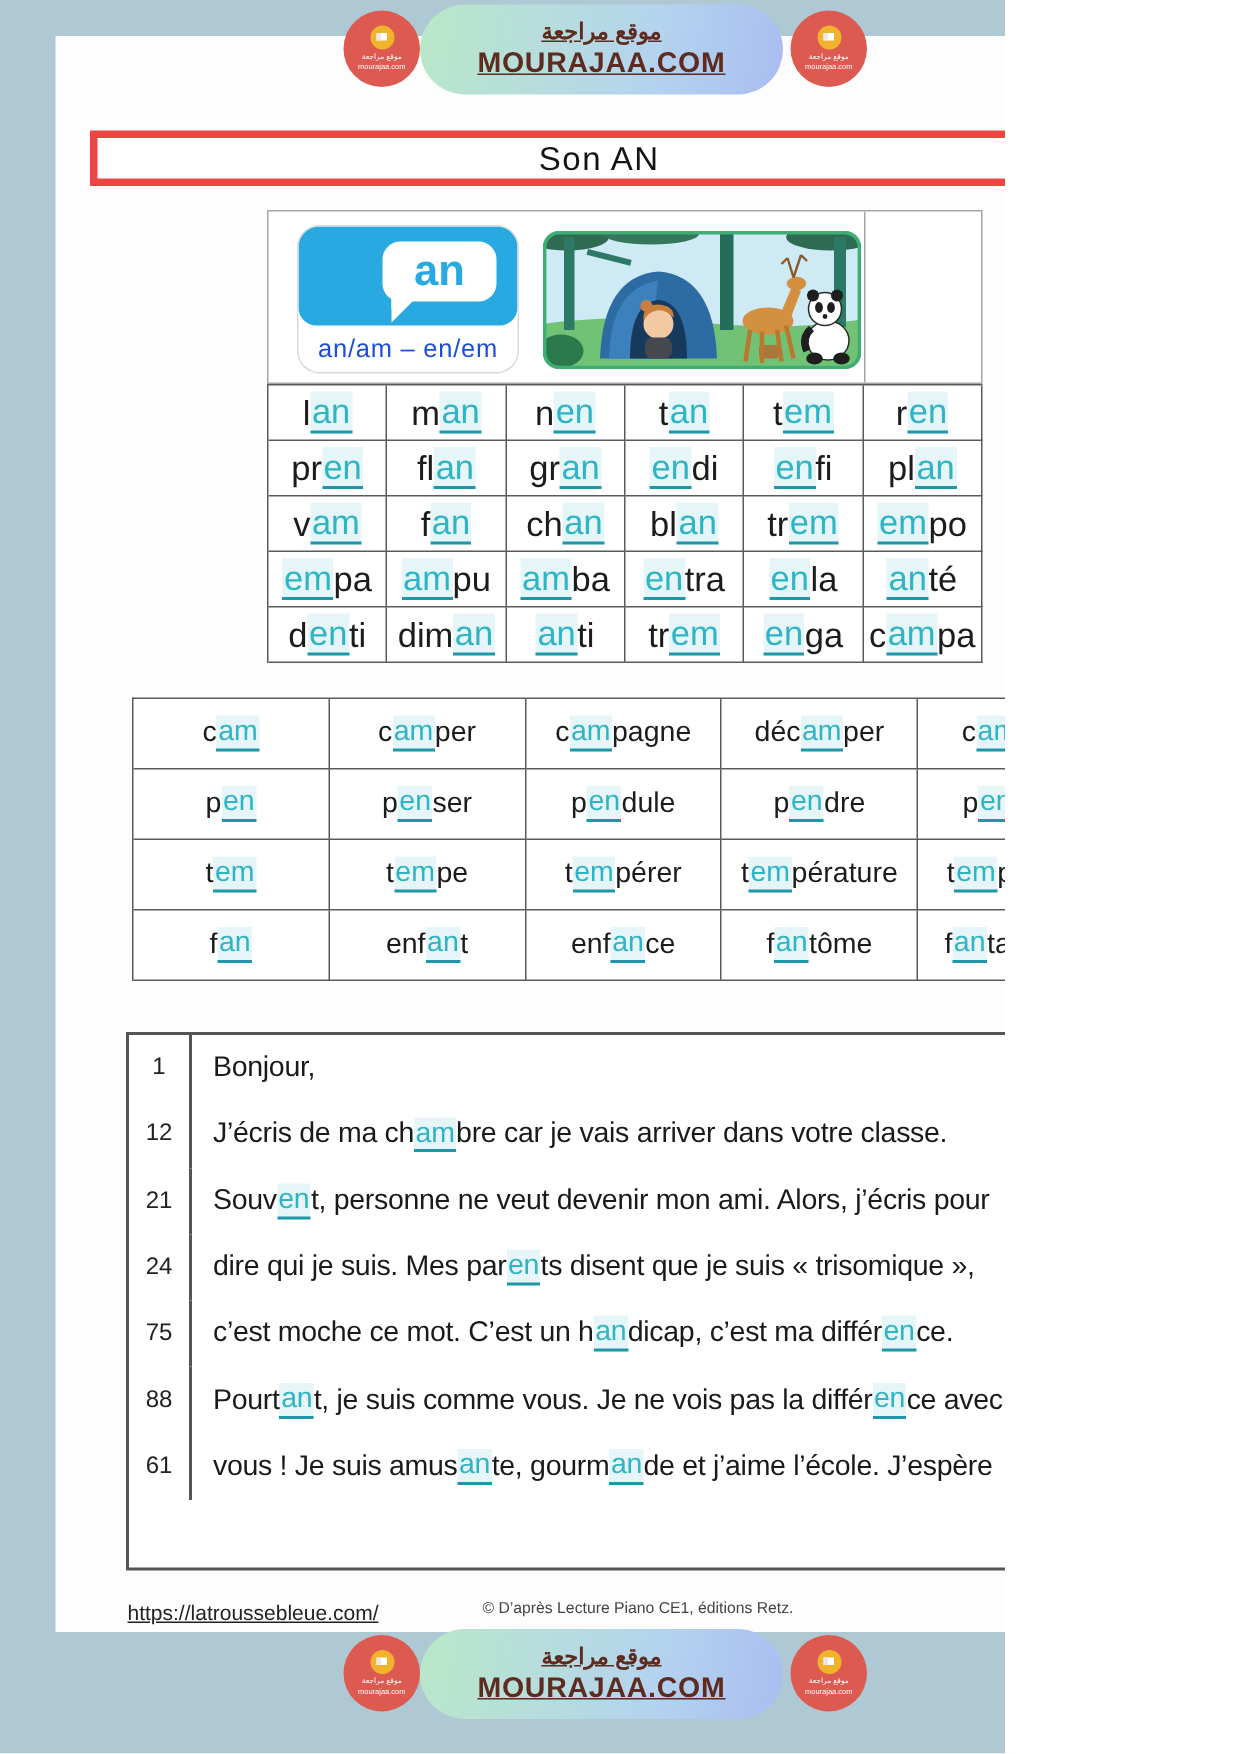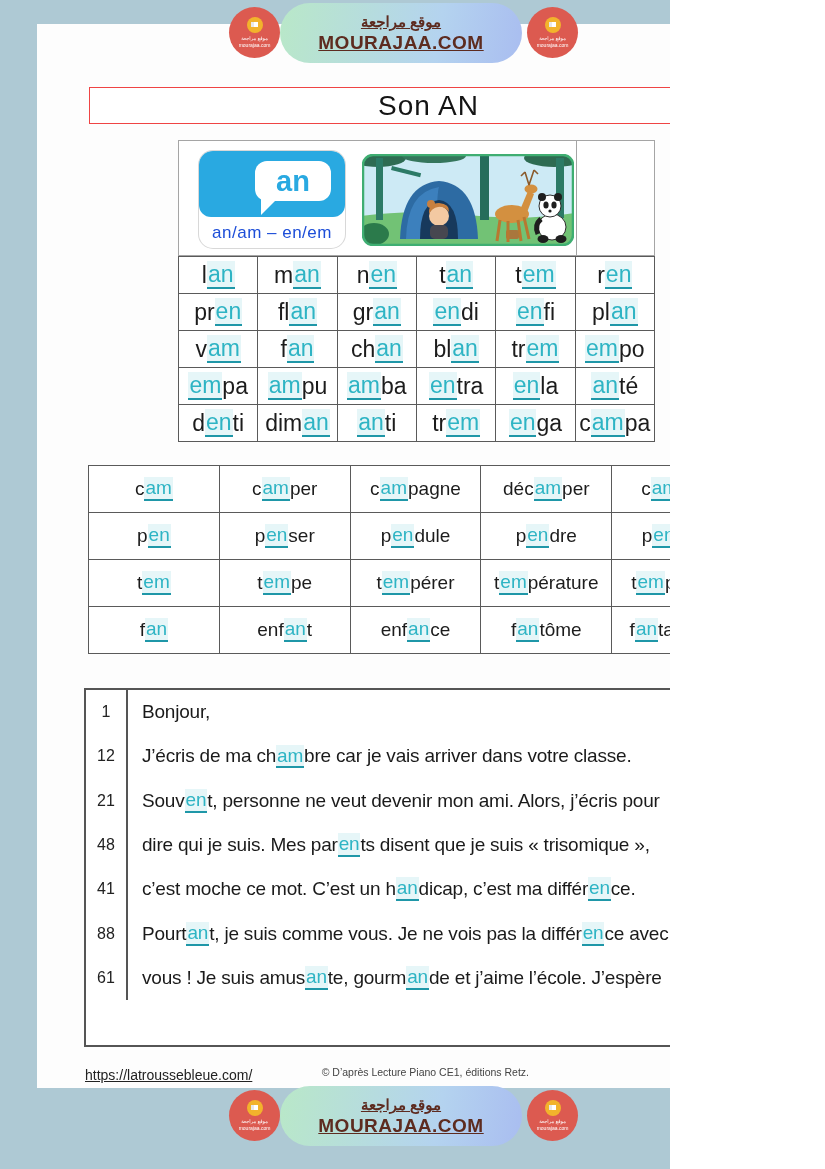--- a/index.html
+++ b/index.html
@@ -31,24 +31,24 @@
   }
   .badge.left { left: 229px; }
   .badge.right { left: 527px; }
   .badge .yc { width: 16px; height: 16px; border-radius: 50%; background: #f2b32c;
     display: flex; align-items: center; justify-content: center; margin-bottom: 2px; }
   .badge .yc span { display: block; width: 7px; height: 5px; background: #fff; border-left: 3px solid #e8e8e8; }
   .badge .t { font-size: 5px; color: #ffffff; line-height: 1.4; text-align: center; }
 
   
   .title-box {
-    position: absolute; left: 89px; top: 87px; width: 679px; height: 37px;
-    border: 1px solid #ef4444; background: #fff;
+    position: absolute; left: 60px; top: 87px; width: 679px; height: 37px;
+    border: 5px solid #ef4444; background: #fff;
     display: flex; align-items: center; justify-content: center;
-    font-size: 28px; color: #141414; letter-spacing: 1px;
+    font-size: 22px; color: #141414; letter-spacing: 1px;
   }
 
   
   .intro-block {
     position: absolute; left: 178px; top: 140px; width: 477px; height: 116px;
     border: 1px solid #a5a5a5; background: #fff;
   }
   .intro-divider { position: absolute; left: 397px; top: 0; height: 100%; border-left: 1px solid #a5a5a5; }
   .sound-card {
     position: absolute; left: 20px; top: 10px; width: 146px; height: 97px;
@@ -276,25 +276,25 @@
       </div>
       <div class="rline">
         <div class="rnum">12</div>
         <div class="rtext">J’écris de ma ch<span class="hl">am</span>bre car je vais arriver dans votre classe.</div>
       </div>
       <div class="rline">
         <div class="rnum">21</div>
         <div class="rtext">Souv<span class="hl">en</span>t, personne ne veut devenir mon ami. Alors, j’écris pour</div>
       </div>
       <div class="rline">
-        <div class="rnum">48</div>
+        <div class="rnum">24</div>
         <div class="rtext">dire qui je suis. Mes par<span class="hl">en</span>ts disent que je suis « trisomique »,</div>
       </div>
       <div class="rline">
-        <div class="rnum">41</div>
+        <div class="rnum">75</div>
         <div class="rtext">c’est moche ce mot. C’est un h<span class="hl">an</span>dicap, c’est ma différ<span class="hl">en</span>ce.</div>
       </div>
       <div class="rline">
         <div class="rnum">88</div>
         <div class="rtext">Pourt<span class="hl">an</span>t, je suis comme vous. Je ne vois pas la différ<span class="hl">en</span>ce avec</div>
       </div>
       <div class="rline">
         <div class="rnum">61</div>
         <div class="rtext">vous ! Je suis amus<span class="hl">an</span>te, gourm<span class="hl">an</span>de et j’aime l’école. J’espère</div>
       </div>

